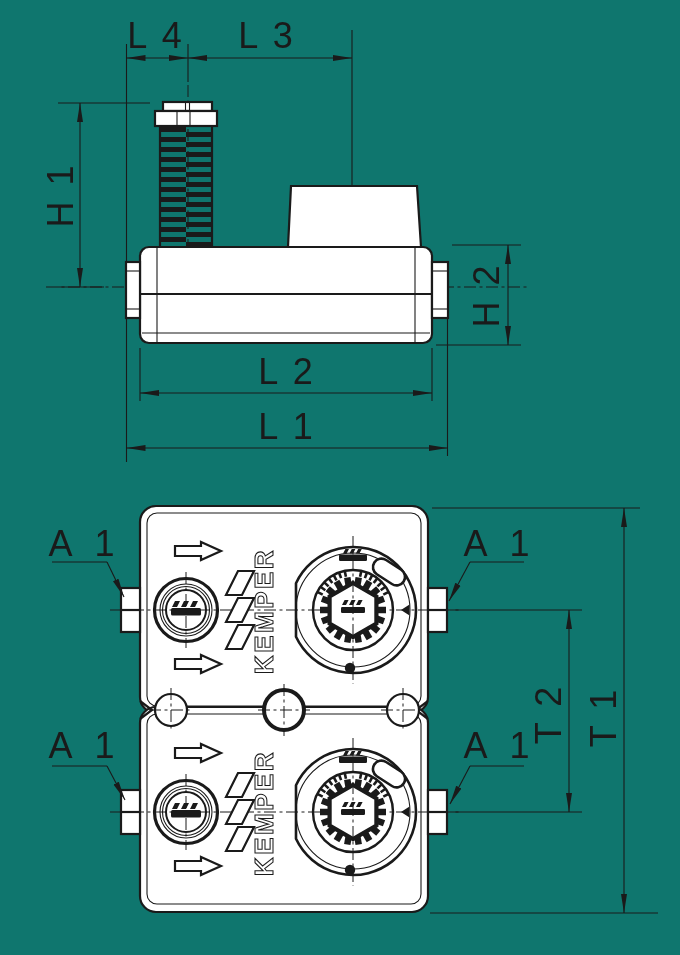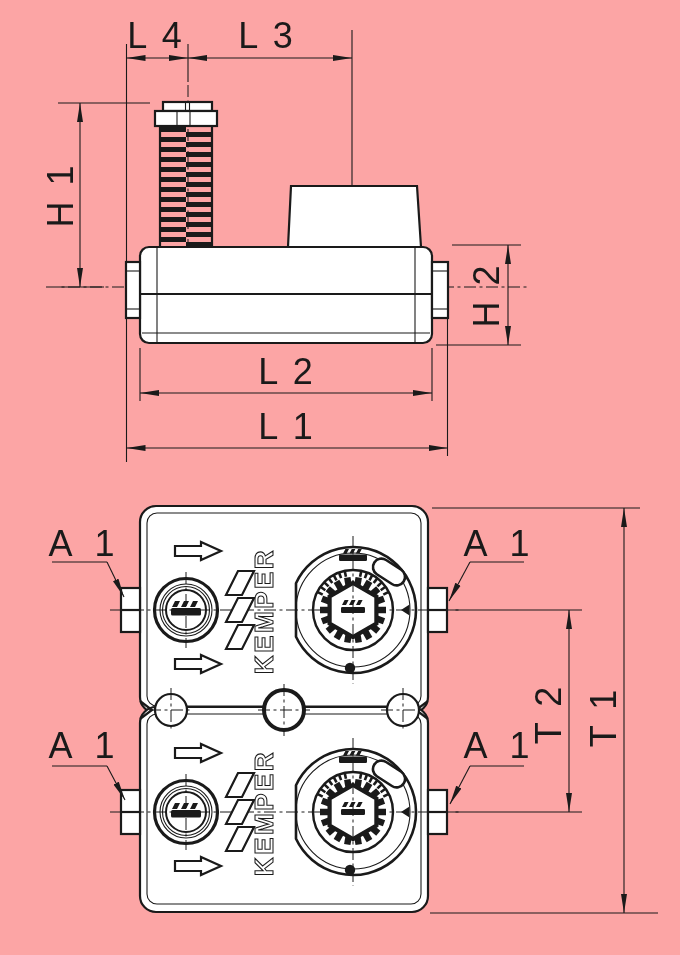--- a/index.html
+++ b/index.html
@@ -1,16 +1,16 @@
 <!DOCTYPE html>
 <html><head>
 <meta charset="utf-8">
 <style>
   html,body{margin:0;padding:0;background:#ffffff;}
-  .stage{position:relative;width:680px;height:955px;background:#fca5a5;overflow:hidden;}
+  .stage{position:relative;width:680px;height:955px;background:#0f766e;overflow:hidden;}
   svg{display:block;}
   .ln{stroke:#1a1a1a;fill:none;}
   .thin{stroke-width:1.1;}
   .med{stroke-width:2.2;}
   .med2{stroke-width:2.6;}
   .bold{stroke-width:3.2;}
   .cl{stroke:#1a1a1a;stroke-width:1;fill:none;stroke-dasharray:12 3.5 3 3.5;}
   .wfill{fill:#ffffff;}
   .blk{fill:#1a1a1a;stroke:none;}
   text{fill:#1a1a1a;font-family:"Liberation Sans",sans-serif;}

